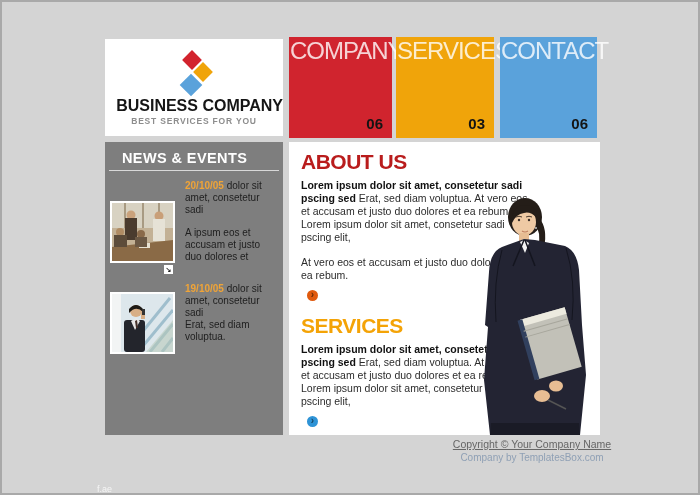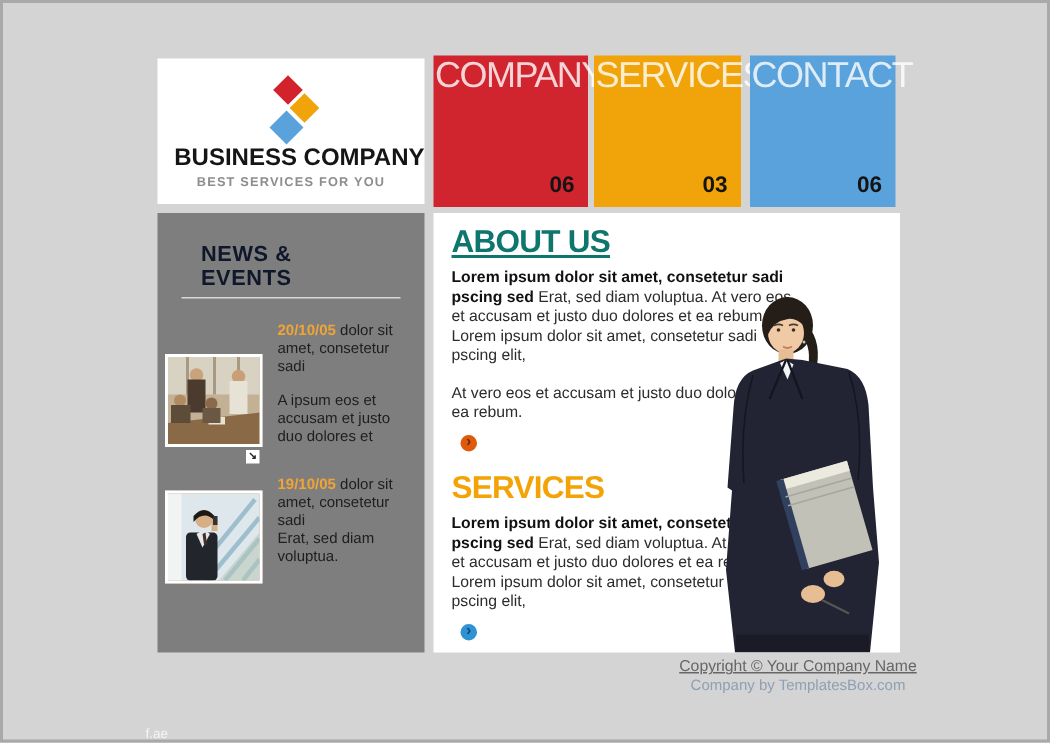--- a/index.html
+++ b/index.html
@@ -23,21 +23,21 @@
   
   .nav-box{position:absolute;top:35px;height:101px;cursor:pointer;}
   .nav-company{left:287px;width:103px;}
   .nav-services{left:394px;width:98px;}
   .nav-contact{left:498px;width:97px;}
   .nav-label{position:absolute;left:1px;top:1px;font-size:24px;line-height:26px;
     color:rgba(255,255,255,.8);letter-spacing:-1px;white-space:nowrap;}
   .nav-number{position:absolute;right:9px;bottom:6px;font-size:15px;font-weight:bold;color:#141414;}
   
   .sidebar{position:absolute;left:103px;top:140px;width:178px;height:293px;background:#7e7e7e;overflow:hidden;}
-  .sidebar h2{margin:16px;padding:4px 10px 4px 13px;font-size:14.5px;font-weight:600;color:#0f172a;
+  .sidebar h2{margin:4px;padding:4px 10px 4px 13px;font-size:14.5px;font-weight:600;color:#ffffff;
     letter-spacing:.4px;border-bottom:1px solid rgba(255,255,255,.7);}
   .news-item{display:flex;align-items:flex-end;margin:9px 6px 0 5px;}
   .thumb-wrap{flex:0 0 65px;width:65px;}
   .thumb{width:61px;height:58px;border:2px solid #ffffff;display:block;background:#b9a88c;}
   .thumb-more{width:9px;height:9px;background:#ffffff;color:#222;font-size:7px;line-height:9px;
     text-align:center;margin:2px 0 0 54px;cursor:pointer;font-weight:bold;}
   .news-text{margin-left:10px;width:97px;font-size:10px;line-height:12px;color:#1e1e1e;}
   .news-text p{margin:0 0 11px 0;}
   .news-date{font-weight:bold;color:#f0a437;}
   .news-body{display:block;}
@@ -146,21 +146,21 @@
         <span class="news-body">Erat, sed diam voluptua.</span>
       </p>
 
     </div>
   </div>
 </div>
 
 <div class="main">
   <div class="main-col">
 
-    <h3 class="sec-title" style="color: #0f766e; text-decoration: underline;">ABOUT US</h3>
+    <h3 class="sec-title" style="color: #b91c1c;">ABOUT US</h3>
     <p class="sec-p"><b>Lorem ipsum dolor sit amet, consetetur sadi pscing sed</b><span> Erat, sed diam voluptua. At vero eos et accusam et justo duo dolores et ea rebum. Lorem ipsum dolor sit amet, consetetur sadi pscing elit,</span></p>
     <p class="sec-p gap-1">At vero eos et accusam et justo duo dolores et ea rebum.</p>
     <span class="arrow-btn" style="background-color: rgb(224, 90, 14);">›</span>
 
     <h3 class="sec-title gap-2" style="color: rgb(244, 163, 6);">SERVICES</h3>
     <p class="sec-p"><b>Lorem ipsum dolor sit amet, consetetur sadi pscing sed</b><span> Erat, sed diam voluptua. At vero eos et accusam et justo duo dolores et ea rebum. Lorem ipsum dolor sit amet, consetetur sadi pscing elit,</span></p>
     <span class="arrow-btn" style="background-color: rgb(46, 147, 214);">›</span>
 
   </div>
 

